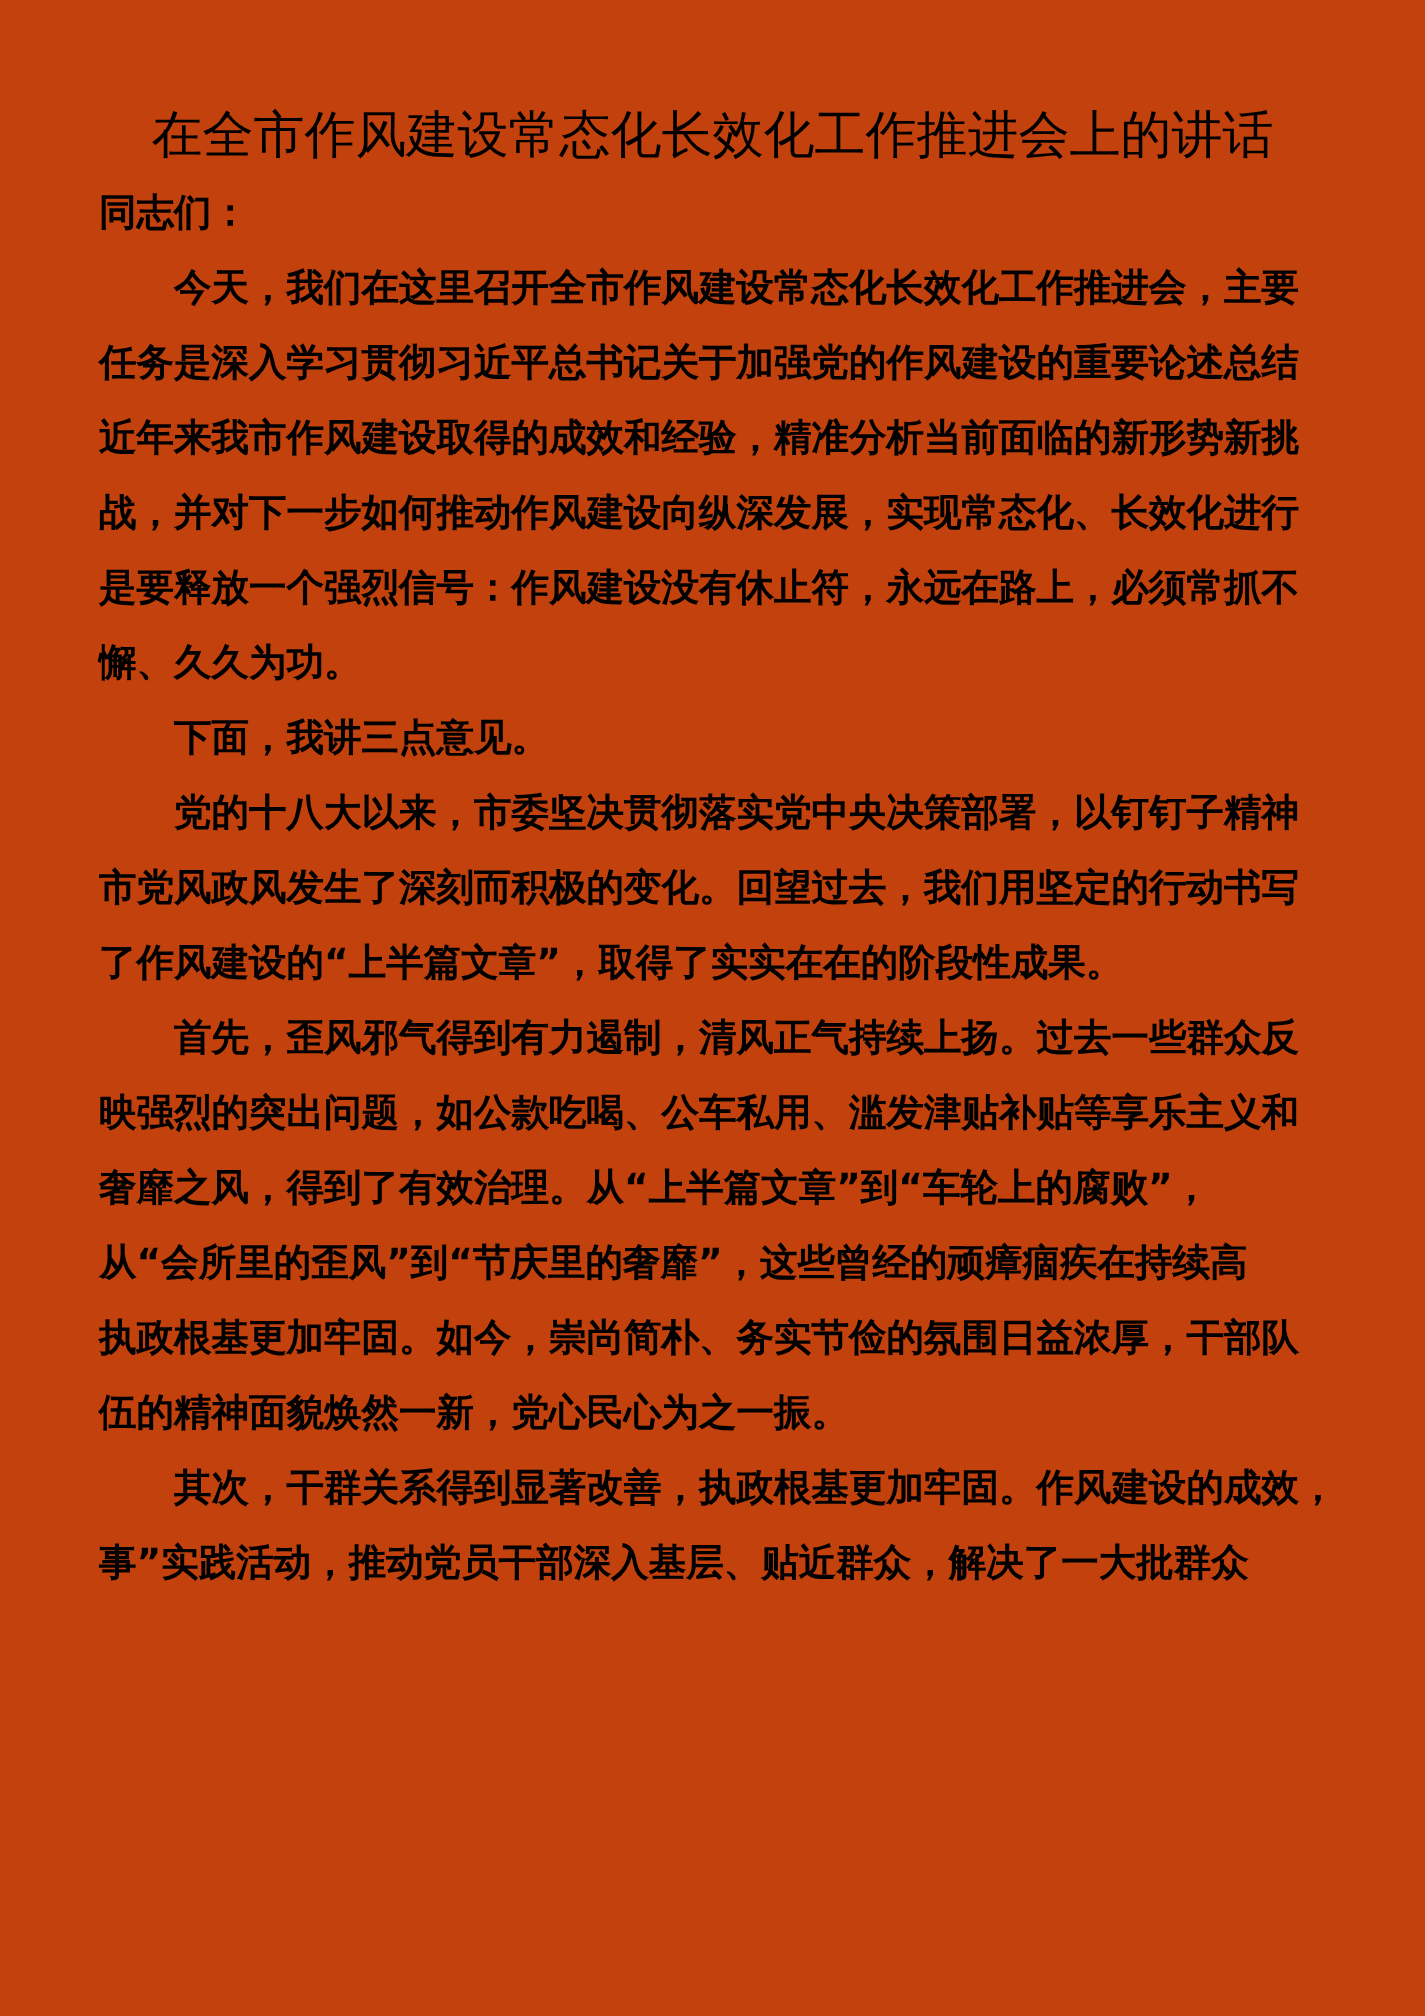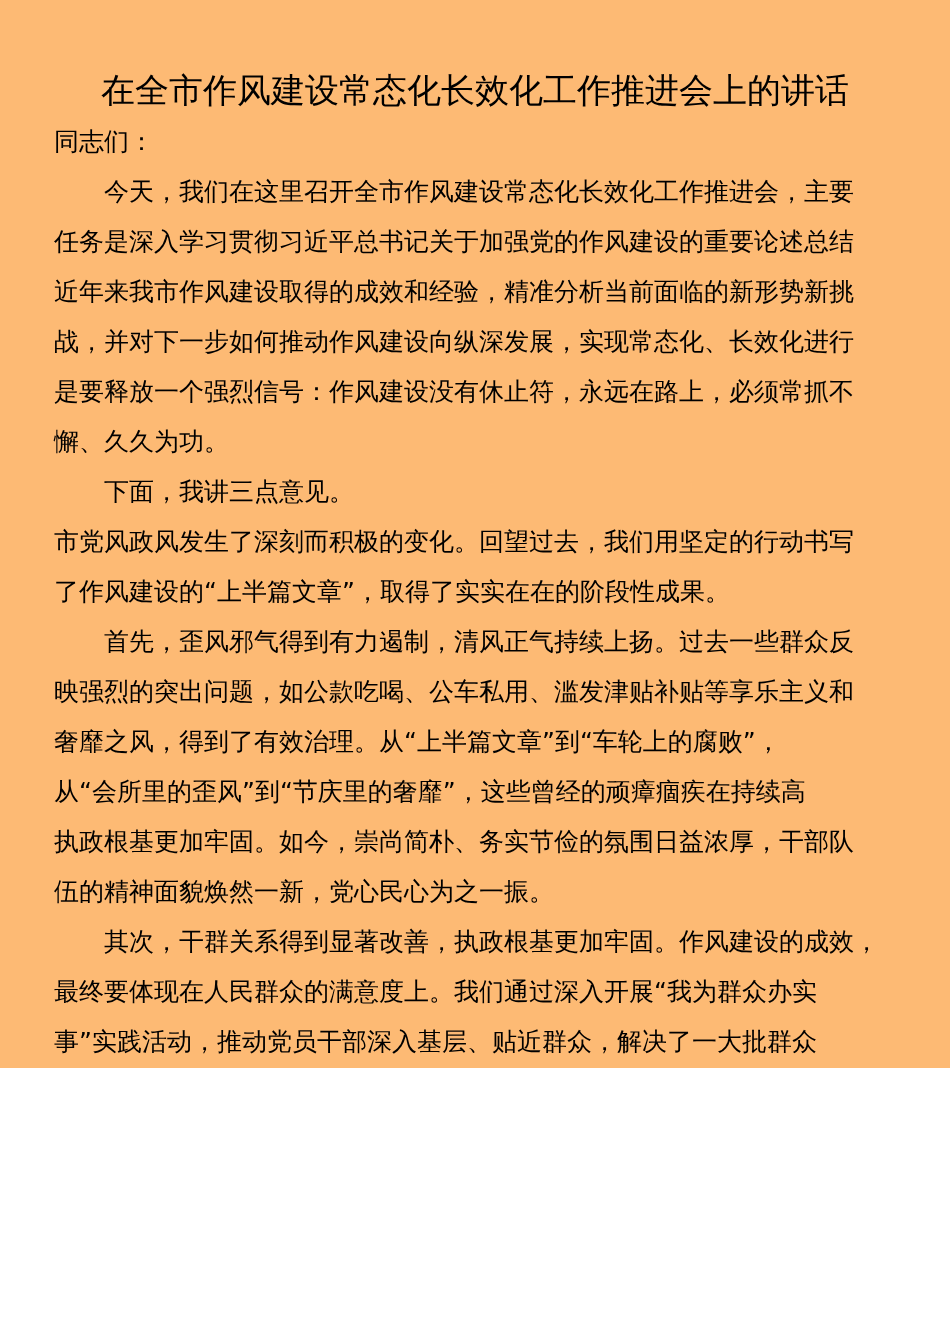--- a/index.html
+++ b/index.html
@@ -13,41 +13,42 @@
       position: relative;
       overflow: hidden;
       font-family: "DejaVu Sans", "Liberation Sans", sans-serif;
       color: #000000;
     }
     .page {
       position: absolute;
       left: 0;
       top: 0;
       width: 950px;
-      height: 1068px;
-      background: #fdba74;
+      height: 1344px;
+      background: #c2410c;
     }
     .title {
       position: absolute;
       left: 0;
       top: 68px;
       width: 950px;
       text-align: center;
       font-size: 34px;
       line-height: 44px;
       letter-spacing: 0px;
       white-space: nowrap;
     }
     .body-text {
       position: absolute;
-      left: 54px;
+      left: 66px;
       top: 117px;
       width: 820px;
       font-size: 25px;
       line-height: 50px;
+      font-weight: bold;
     }
     .line {
       height: 50px;
       white-space: nowrap;
       overflow: visible;
       display: block;
     }
     .indent {
       padding-left: 50px;
     }
@@ -59,25 +60,25 @@
   <div class="title">在全市作风建设常态化长效化工作推进会上的讲话</div>
   <div class="body-text">
     <div class="line">同志们：</div>
     <div class="line indent">今天，我们在这里召开全市作风建设常态化长效化工作推进会，主要</div>
     <div class="line">任务是深入学习贯彻习近平总书记关于加强党的作风建设的重要论述总结</div>
     <div class="line">近年来我市作风建设取得的成效和经验，精准分析当前面临的新形势新挑</div>
     <div class="line">战，并对下一步如何推动作风建设向纵深发展，实现常态化、长效化进行</div>
     <div class="line">是要释放一个强烈信号：作风建设没有休止符，永远在路上，必须常抓不</div>
     <div class="line">懈、久久为功。</div>
     <div class="line indent">下面，我讲三点意见。</div>
+    <div class="line indent">党的十八大以来，市委坚决贯彻落实党中央决策部署，以钉钉子精神</div>
     <div class="line">市党风政风发生了深刻而积极的变化。回望过去，我们用坚定的行动书写</div>
     <div class="line">了作风建设的“上半篇文章”，取得了实实在在的阶段性成果。</div>
     <div class="line indent">首先，歪风邪气得到有力遏制，清风正气持续上扬。过去一些群众反</div>
     <div class="line">映强烈的突出问题，如公款吃喝、公车私用、滥发津贴补贴等享乐主义和</div>
     <div class="line">奢靡之风，得到了有效治理。从“上半篇文章”到“车轮上的腐败”，</div>
     <div class="line">从“会所里的歪风”到“节庆里的奢靡”，这些曾经的顽瘴痼疾在持续高</div>
     <div class="line">执政根基更加牢固。如今，崇尚简朴、务实节俭的氛围日益浓厚，干部队</div>
     <div class="line">伍的精神面貌焕然一新，党心民心为之一振。</div>
     <div class="line indent">其次，干群关系得到显著改善，执政根基更加牢固。作风建设的成效，</div>
-    <div class="line">最终要体现在人民群众的满意度上。我们通过深入开展“我为群众办实</div>
     <div class="line">事”实践活动，推动党员干部深入基层、贴近群众，解决了一大批群众</div>
   </div>
 </div>
 
 </body></html>

